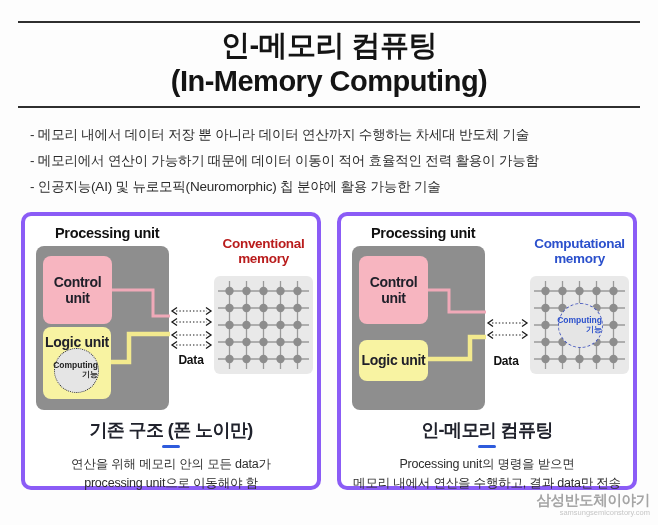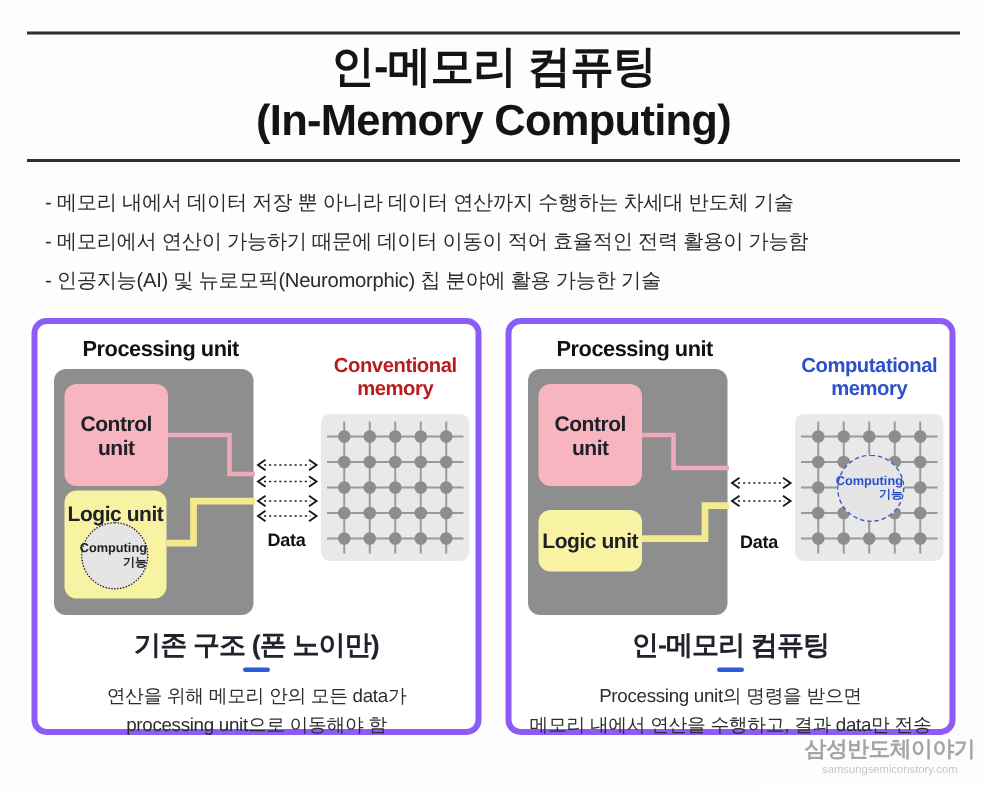--- a/index.html
+++ b/index.html
@@ -53,21 +53,21 @@
   .mem-rect{position:absolute;left:189px;top:60px;width:99px;height:98px;background:var(--mem-bg);border-radius:6px;}
 
   .panel-title{position:absolute;top:202px;left:0;width:100%;text-align:center;
     font-size:18px;font-weight:700;color:#20222c;letter-spacing:-0.6px;}
   .dash{position:absolute;top:229px;left:50%;transform:translateX(-50%);
     width:18px;height:3px;border-radius:2px;background:#2e5bdc;}
   .desc{position:absolute;top:239px;left:0;width:100%;text-align:center;
     font-size:12.5px;color:#2d2d2d;line-height:1.48;letter-spacing:-0.2px;}
 
   
-  .watermark{position:absolute;right:8px;top:492px;text-align:center;line-height:1.15;}
+  .watermark{position:absolute;right:8px;top:492px;text-align:right;line-height:1.15;}
   .watermark .brand{font-size:14.5px;color:#a5a5a5;font-weight:600;letter-spacing:-0.3px;}
   .watermark .url{font-size:7.5px;color:#c6c6c6;}
 </style>
 </head>
 <body>
 
 <div class="page">
 
   <div class="rule top"></div>
   <div class="main-title">

